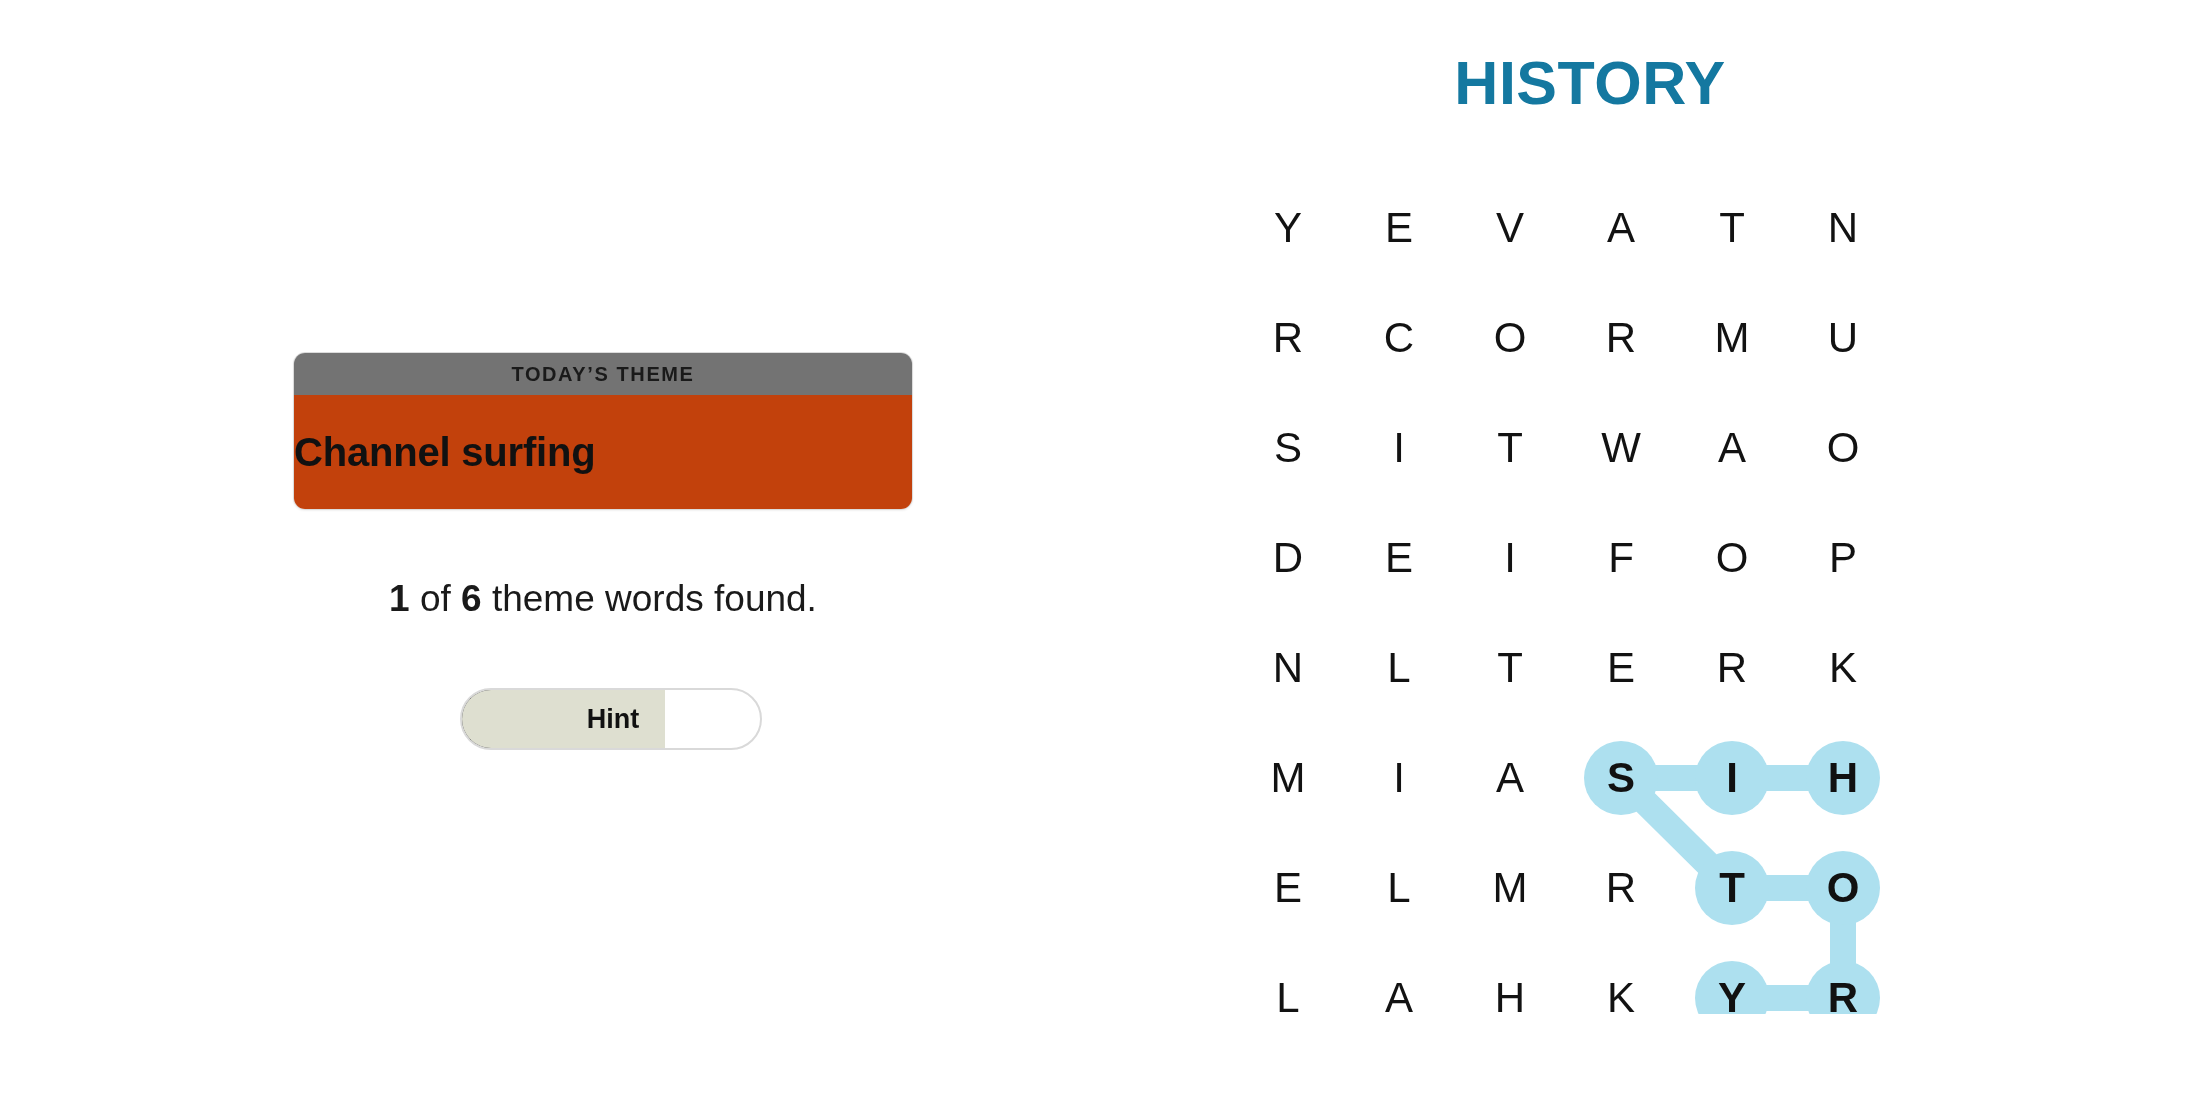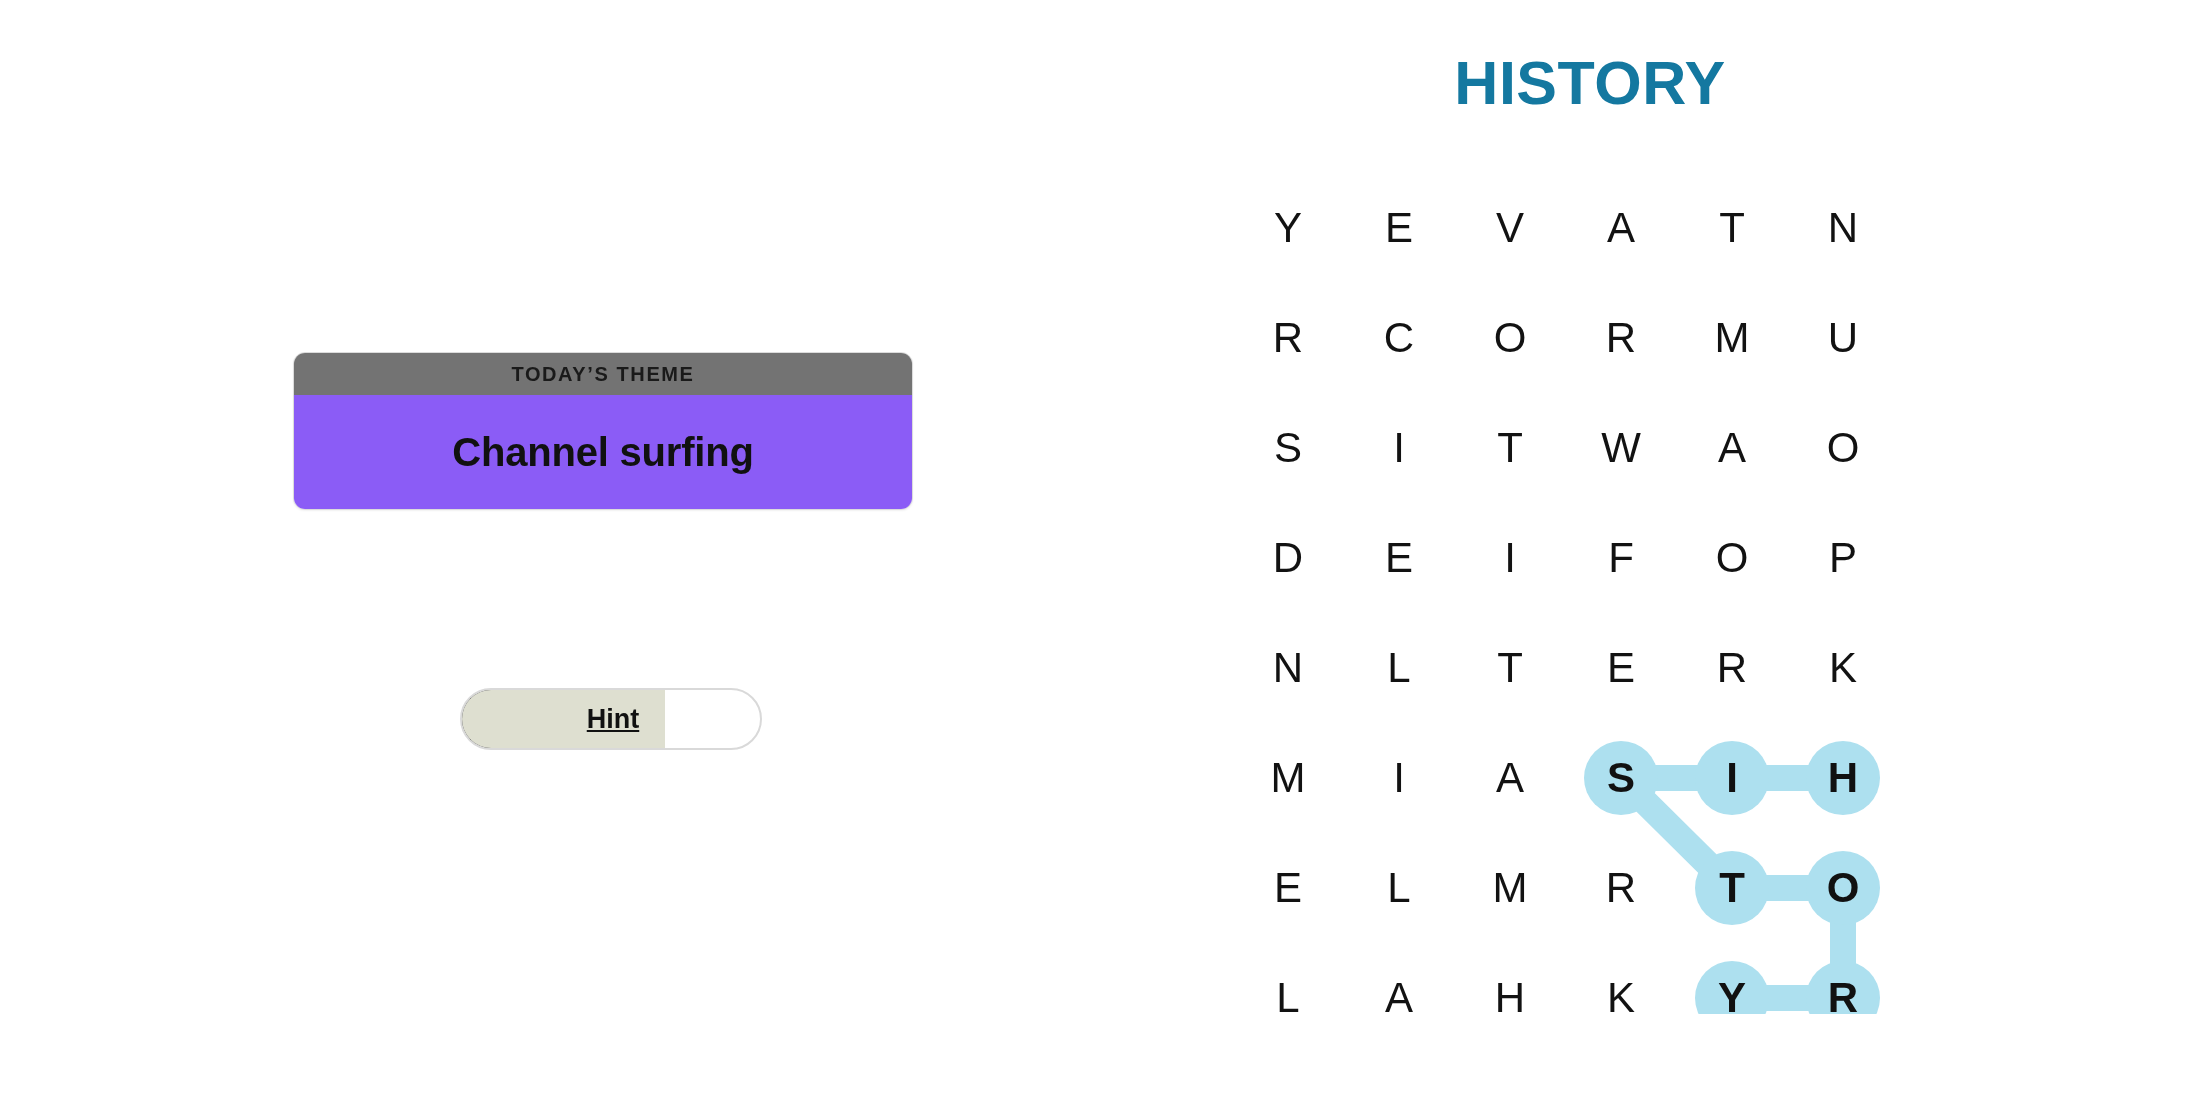--- a/index.html
+++ b/index.html
@@ -48,22 +48,22 @@
     font-size: 20px;
     font-weight: 700;
     letter-spacing: 1.6px;
     color: #1a1a1a;
     font-family: "Liberation Sans", sans-serif;
   }
   #theme-card-body {
     height: 114px;
     display: flex;
     align-items: center;
-    justify-content: center;
-    background: #8b5cf6;
+    justify-content: flex-start;
+    background: #c2410c;
   }
   #theme-title {
     font-size: 40px;
     font-weight: 700;
     color: #111111;
     letter-spacing: -0.2px;
   }
 
   #progress-line {
     position: absolute;
@@ -110,21 +110,20 @@
     top: 0;
     width: 302px;
     height: 58px;
     display: flex;
     align-items: center;
     justify-content: center;
     font-size: 27px;
     font-weight: 700;
     color: #111111;
     font-family: "Liberation Sans", sans-serif;
-    text-decoration: underline;
   }
 
   
   #right-panel {
     position: absolute;
     left: 1210px;
     top: 0;
     width: 990px;
     height: 1100px;
   }
@@ -188,20 +187,23 @@
 
   <div id="theme-card">
     <div id="theme-card-header">
       <span id="theme-card-label">TODAY’S THEME</span>
     </div>
     <div id="theme-card-body">
       <span id="theme-title">Channel surfing</span>
     </div>
   </div>
 
+  <div id="progress-line">
+    <b>1</b><span> of </span><b>6</b><span> theme words found.</span>
+  </div>
 
   <button id="hint-button">
     <span id="hint-fill" style="width: 205.36px; background: rgb(222, 223, 208);"></span>
     <span id="hint-label">Hint</span>
   </button>
 
 </div>
 
 <div id="right-panel">
 

